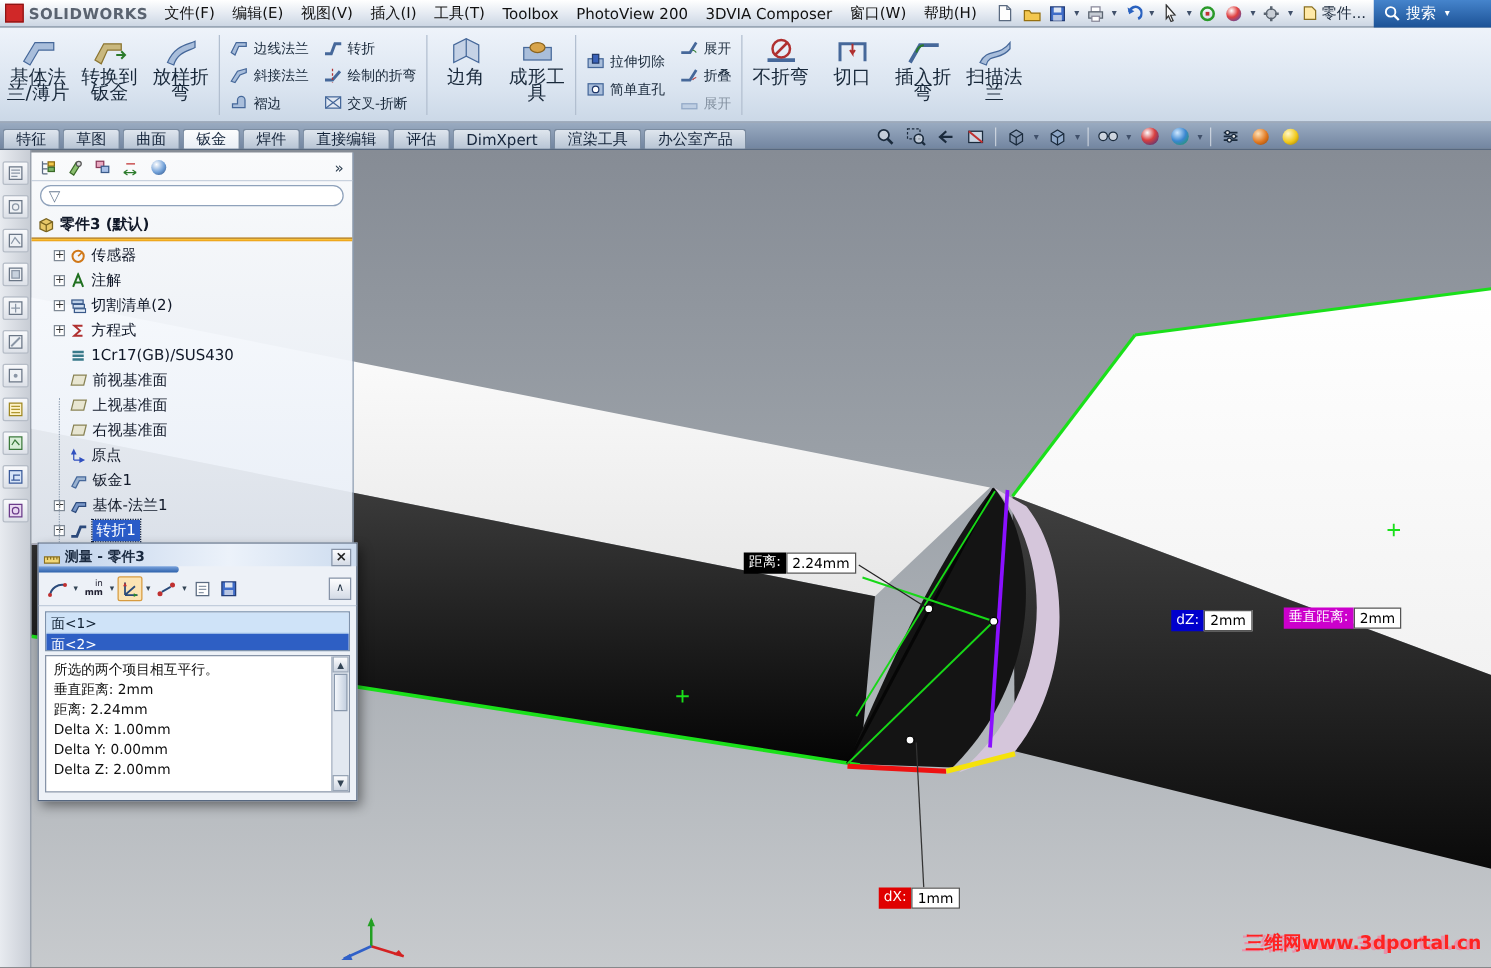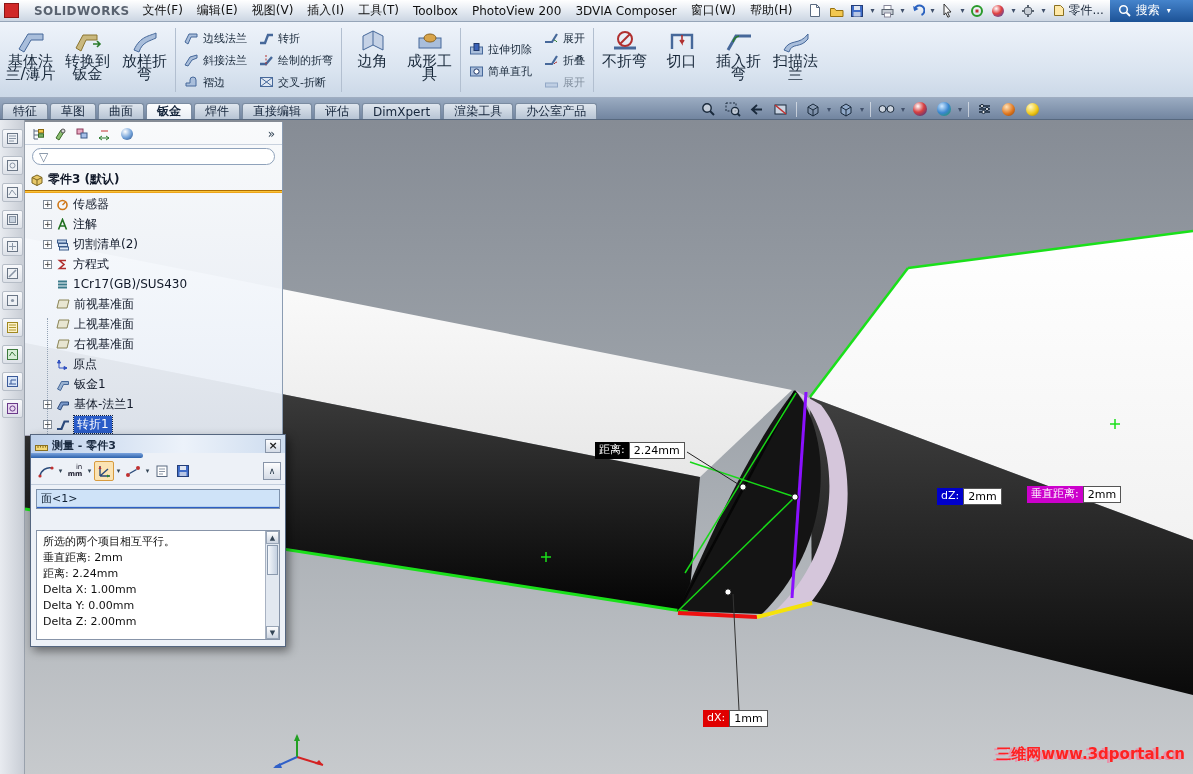--- a/index.html
+++ b/index.html
@@ -2,21 +2,21 @@
 <html><head>
 <meta charset="utf-8">
 <style>
 *{box-sizing:border-box;margin:0;padding:0}
 html,body{background:#666}
 body{font-family:"DejaVu Sans","Liberation Sans",sans-serif;font-size:12px;color:#111}
 #app{position:relative;width:1193px;height:774px;overflow:hidden;background:#9aa0a8;margin:0 auto}
 
 
 .menubar{position:absolute;top:0;left:0;right:0;height:22px;background:linear-gradient(#ffffff,#e3e9f1 55%,#ccd6e3);border-bottom:1px solid #96a5b8;display:flex;align-items:center;z-index:40}
-.logo{display:flex;align-items:center;gap:15px;padding:0 6px 0 4px}
+.logo{display:flex;align-items:center;gap:4px;padding:0 6px 0 4px}
 .logo-mark{width:15px;height:15px;background:#d02828;border:1px solid #8d1515;display:inline-block}
 .logo-text{font-weight:bold;color:#5a6370;font-size:12px;letter-spacing:.4px}
 .menu-item{padding:3px 7px;white-space:nowrap;cursor:default}
 .qbar{display:flex;align-items:center;gap:1px;margin-left:6px}
 .qicon{width:20px;height:18px;display:flex;align-items:center;justify-content:center;border:1px solid transparent;border-radius:2px}
 .caret{font-size:8px;color:#40506a;width:8px;text-align:center}
 .doc-title{margin-left:auto;display:flex;align-items:center;gap:3px;color:#1c2a3c;padding:0 6px;white-space:nowrap}
 .search-box{height:22px;background:linear-gradient(#4584cc,#1c5296);display:flex;align-items:center;gap:5px;padding:0 10px 0 8px;color:#fff;min-width:118px}
 .ball{display:inline-block;border-radius:50%}
 
@@ -26,21 +26,21 @@
 .rbig{width:57px;display:flex;flex-direction:column;align-items:center;justify-content:flex-start;gap:1px;padding:3px 1px 1px;border:1px solid transparent;border-radius:2px;text-align:center}
 .rbig .lbl{font-size:15px;line-height:13px;color:#18283a}
 .rstack{display:flex;flex-direction:column;justify-content:center;gap:1px;padding:3px 0}
 .rsmall{display:flex;align-items:center;gap:4px;padding:1px 5px;border:1px solid transparent;border-radius:2px;height:21px}
 .rsmall .lbl{font-size:11px;color:#18283a;white-space:nowrap}
 .dim{opacity:.45}
 
 
 .tabbar{position:absolute;top:98px;left:0;right:0;height:22px;background:linear-gradient(#9aabc1,#7285a0);border-bottom:1px solid #57687e;display:flex;align-items:flex-end;z-index:38}
 .tab{height:16px;padding:0 10px;font-size:12px;color:#14243a;background:linear-gradient(#dfe6ee,#b7c4d4);border:1px solid #7a8ba0;border-bottom:none;border-radius:3px 3px 0 0;margin-left:2px;display:flex;align-items:center;white-space:nowrap}
-.tab.active{background:linear-gradient(#fcfdfe,#e9eef5);font-weight:bold}
+.tab.active{background:linear-gradient(#fcfdfe,#e9eef5);font-weight:normal}
 .hud{position:absolute;left:697px;top:1px;display:flex;gap:1px;align-items:center;height:20px}
 .hudbtn{width:23px;height:20px;display:flex;align-items:center;justify-content:center;border-radius:2px}
 .hudsep{width:1px;height:15px;background:rgba(255,255,255,.55);margin:0 3px}
 
 
 .leftstrip{position:absolute;left:0;top:120px;bottom:0;width:25px;background:linear-gradient(90deg,#e8ebf0,#c8cdd5);border-right:1px solid #99a1ac;z-index:30;display:flex;flex-direction:column;align-items:center;padding-top:9px;gap:8px}
 .lsbtn{width:21px;height:19px;display:flex;align-items:center;justify-content:center;border:1px solid #b6bdc7;background:linear-gradient(#f8f9fb,#dde1e8);border-radius:2px}
 
 
 .tree{position:absolute;left:25px;top:122px;width:258px;height:314px;background:linear-gradient(180deg,rgba(253,254,255,.97),rgba(232,238,247,.93));border-right:1px solid #8b9cb2;border-bottom:1px solid #aab;z-index:20;font-size:12px;overflow:hidden}
@@ -62,21 +62,21 @@
 .dlg{position:absolute;left:30px;top:434px;width:256px;z-index:50;border:1px solid #55667f;box-shadow:3px 4px 9px rgba(0,0,0,.45);background:#edf1f7;font-size:11px}
 .dlg-title{height:18px;background:linear-gradient(90deg,#bdd0ea,#ecf2fa 60%,#cddcef);display:flex;align-items:flex-end;padding:0 4px;font-weight:bold;color:#1a2a40;font-size:11px;gap:4px}
 .dlg-close{margin-left:auto;width:16px;height:14px;border:1px solid #8794a8;background:linear-gradient(#fdfdfe,#d4dbe6);display:flex;align-items:center;justify-content:center;font-size:11px;line-height:10px;color:#222}
 .dlg-accent{height:5px;width:112px;background:linear-gradient(#7ba4de,#2c61ab);border-radius:0 3px 3px 0}
 .dlg-tools{display:flex;align-items:center;gap:1px;padding:3px 4px 3px 5px;border-bottom:1px solid #c2cddc}
 .dtool{height:20px;min-width:20px;display:flex;align-items:center;justify-content:center;border:1px solid transparent;border-radius:2px}
 .dtool.pressed{background:#fbe3b3;border-color:#d79b3f}
 .dcaret{font-size:7px;color:#345;width:7px;text-align:center}
 .dcollapse{margin-left:auto;width:18px;height:18px;border:1px solid #8794a8;background:linear-gradient(#fdfdfe,#d4dbe6);display:flex;align-items:center;justify-content:center;font-size:9px;color:#234}
 .units{display:flex;flex-direction:column;font-size:7px;line-height:7px;color:#223;align-items:flex-end}
-.dlg-list{margin:4px 5px 21px;border:1px solid #7e92ac;background:#e6effa;height:20px;overflow:hidden}
+.dlg-list{margin:4px 5px 3px;border:1px solid #7e92ac;background:#e6effa;height:32px;overflow:hidden}
 .dlg-li{height:17px;line-height:17px;padding:0 4px;background:#cfe3f8;border-bottom:1px solid #b6d1ee;color:#0e1e30}
 .dlg-li.sel{background:#2e5fc4;border-bottom-color:#2e5fc4;color:#fff}
 .dlg-results{position:relative;margin:0 5px 6px;border:1px solid #8794a8;background:#fff;height:110px;padding:3px 17px 2px 6px;overflow:hidden}
 .dlg-results .line{height:16px;line-height:16px;white-space:nowrap;color:#101010}
 .dscroll{position:absolute;right:0;top:0;bottom:0;width:14px;background:#e2e8f0;border-left:1px solid #a8b2c2;display:flex;flex-direction:column;align-items:stretch}
 .sb{height:13px;font-size:7px;display:flex;align-items:center;justify-content:center;background:linear-gradient(#fdfdfe,#ccd4e0);border:1px solid #98a5b6;color:#345}
 .dthumb{height:30px;margin:1px;background:linear-gradient(90deg,#f4f7fb,#c4d0e0);border:1px solid #8a99ad}
 .dscroll .fill{flex:1}
 
 

